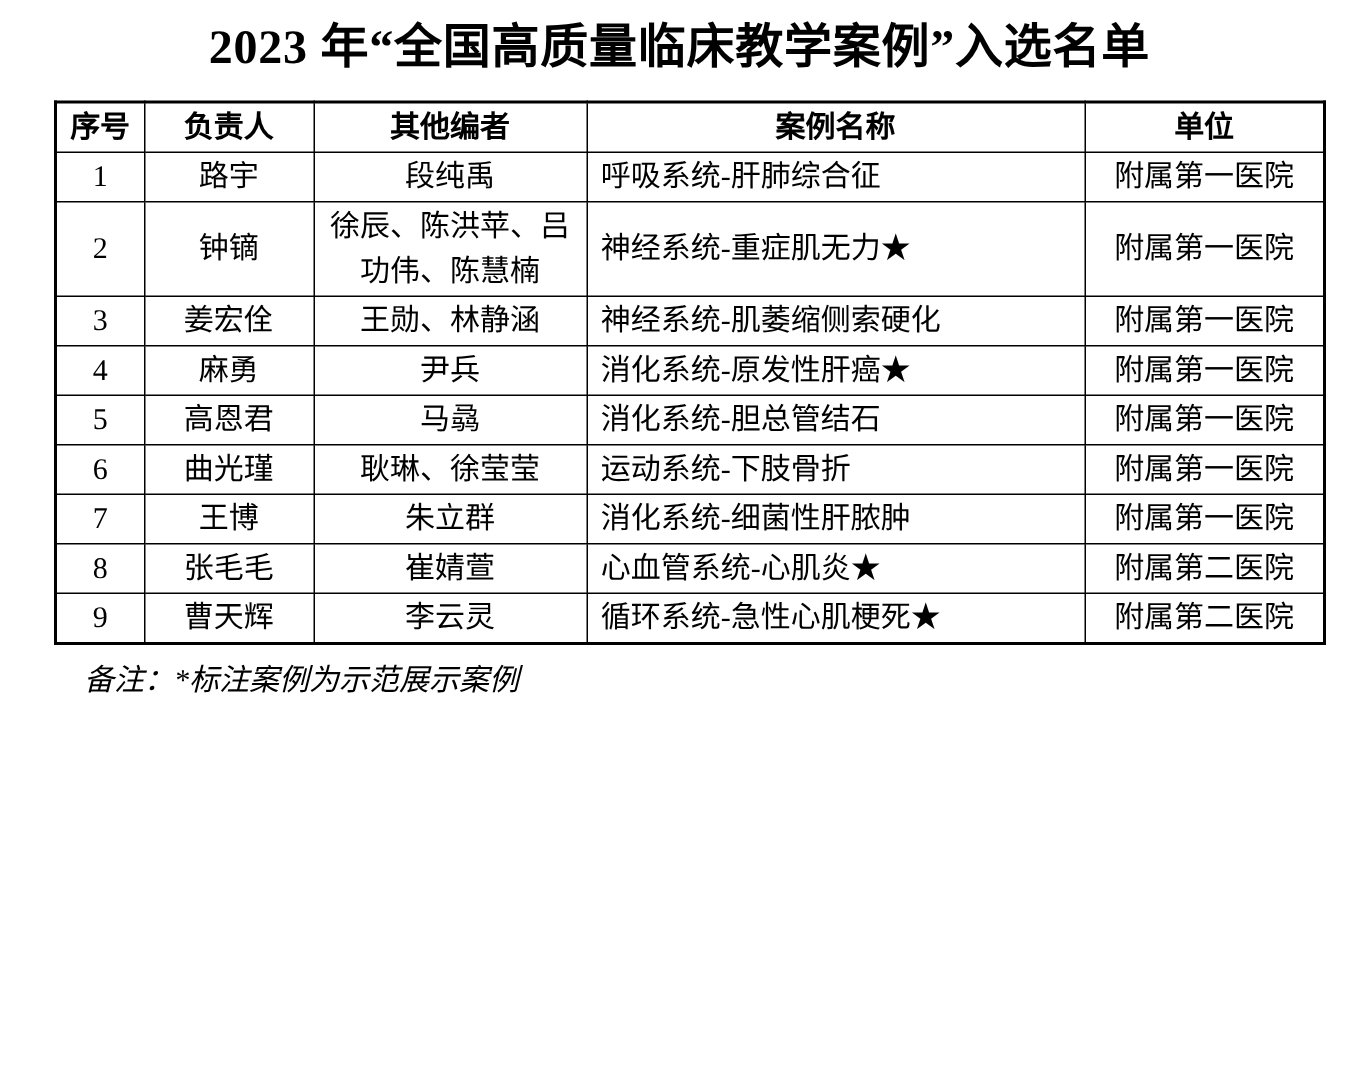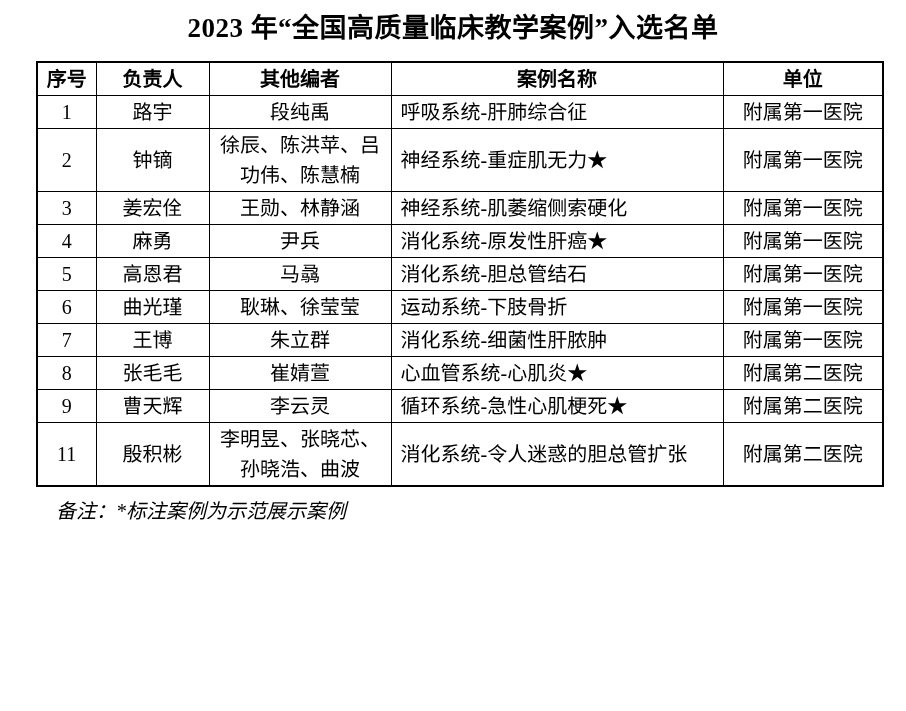--- a/index.html
+++ b/index.html
@@ -17,21 +17,21 @@
   .page {
     position: relative;
     width: 906px;
     height: 711px;
   }
   .doc-title {
     margin: 0;
     padding-top: 12px;
     width: 906px;
     text-align: center;
-    font-size: 27px;
+    font-size: 32px;
     font-weight: bold;
     letter-spacing: 0.5px;
     line-height: 1.2;
   }
   table.roster {
     border-collapse: collapse;
     table-layout: fixed;
     margin: 17px 16px 0 36px;
     width: 846px;
     border: 2px solid #000000;
@@ -153,25 +153,18 @@
           <td class="col3">心血管系统-心肌炎★</td>
           <td class="col4">附属第二医院</td>
         </tr>
         <tr>
           <td class="col0">9</td>
           <td class="col1">曹天辉</td>
           <td class="col2">李云灵</td>
           <td class="col3">循环系统-急性心肌梗死★</td>
           <td class="col4">附属第二医院</td>
         </tr>
-        <tr>
-          <td class="col0">11</td>
-          <td class="col1">殷积彬</td>
-          <td class="col2">李明昱、张晓芯、孙晓浩、曲波</td>
-          <td class="col3">消化系统-令人迷惑的胆总管扩张</td>
-          <td class="col4">附属第二医院</td>
-        </tr>
       </tbody>
   </table>
 
   <p class="footnote">备注：*标注案例为示范展示案例</p>
 
 </div>
 
 </body></html>

